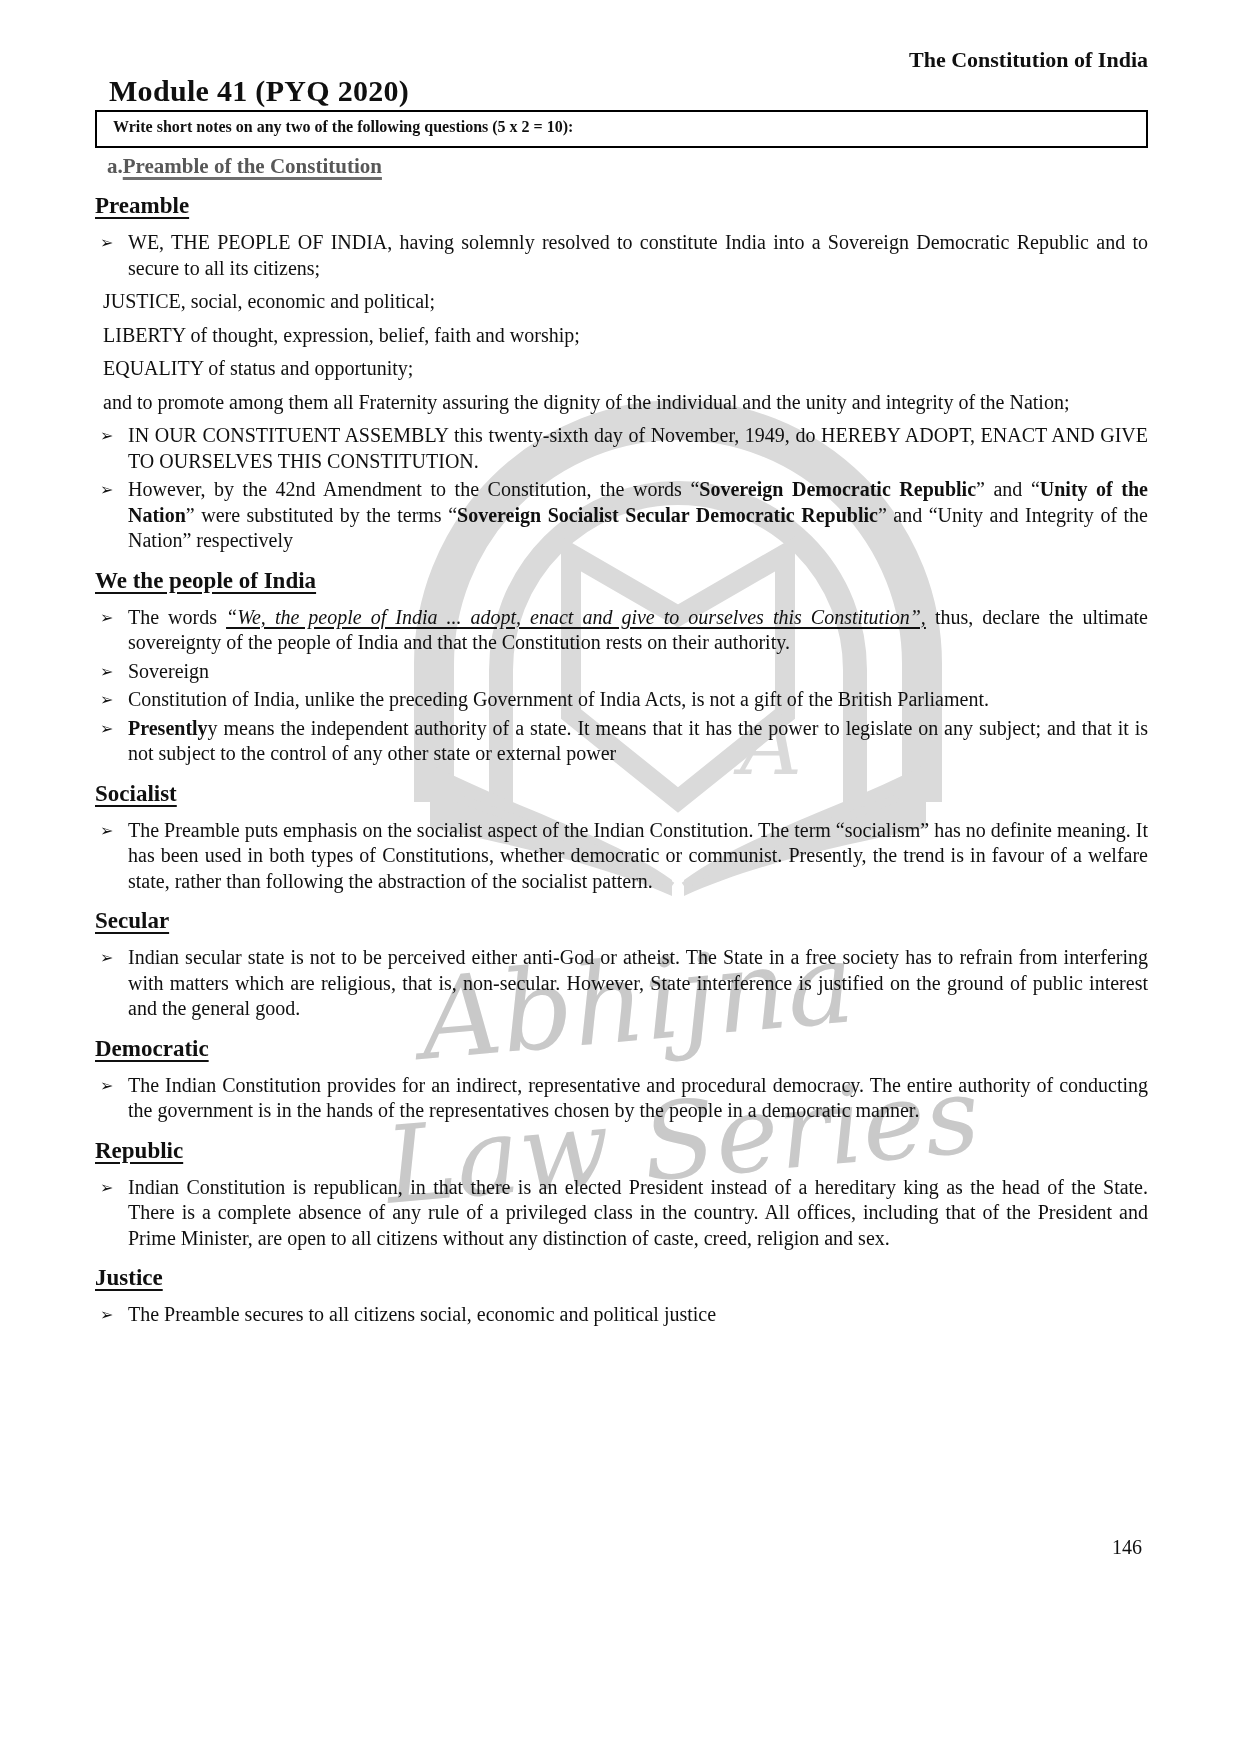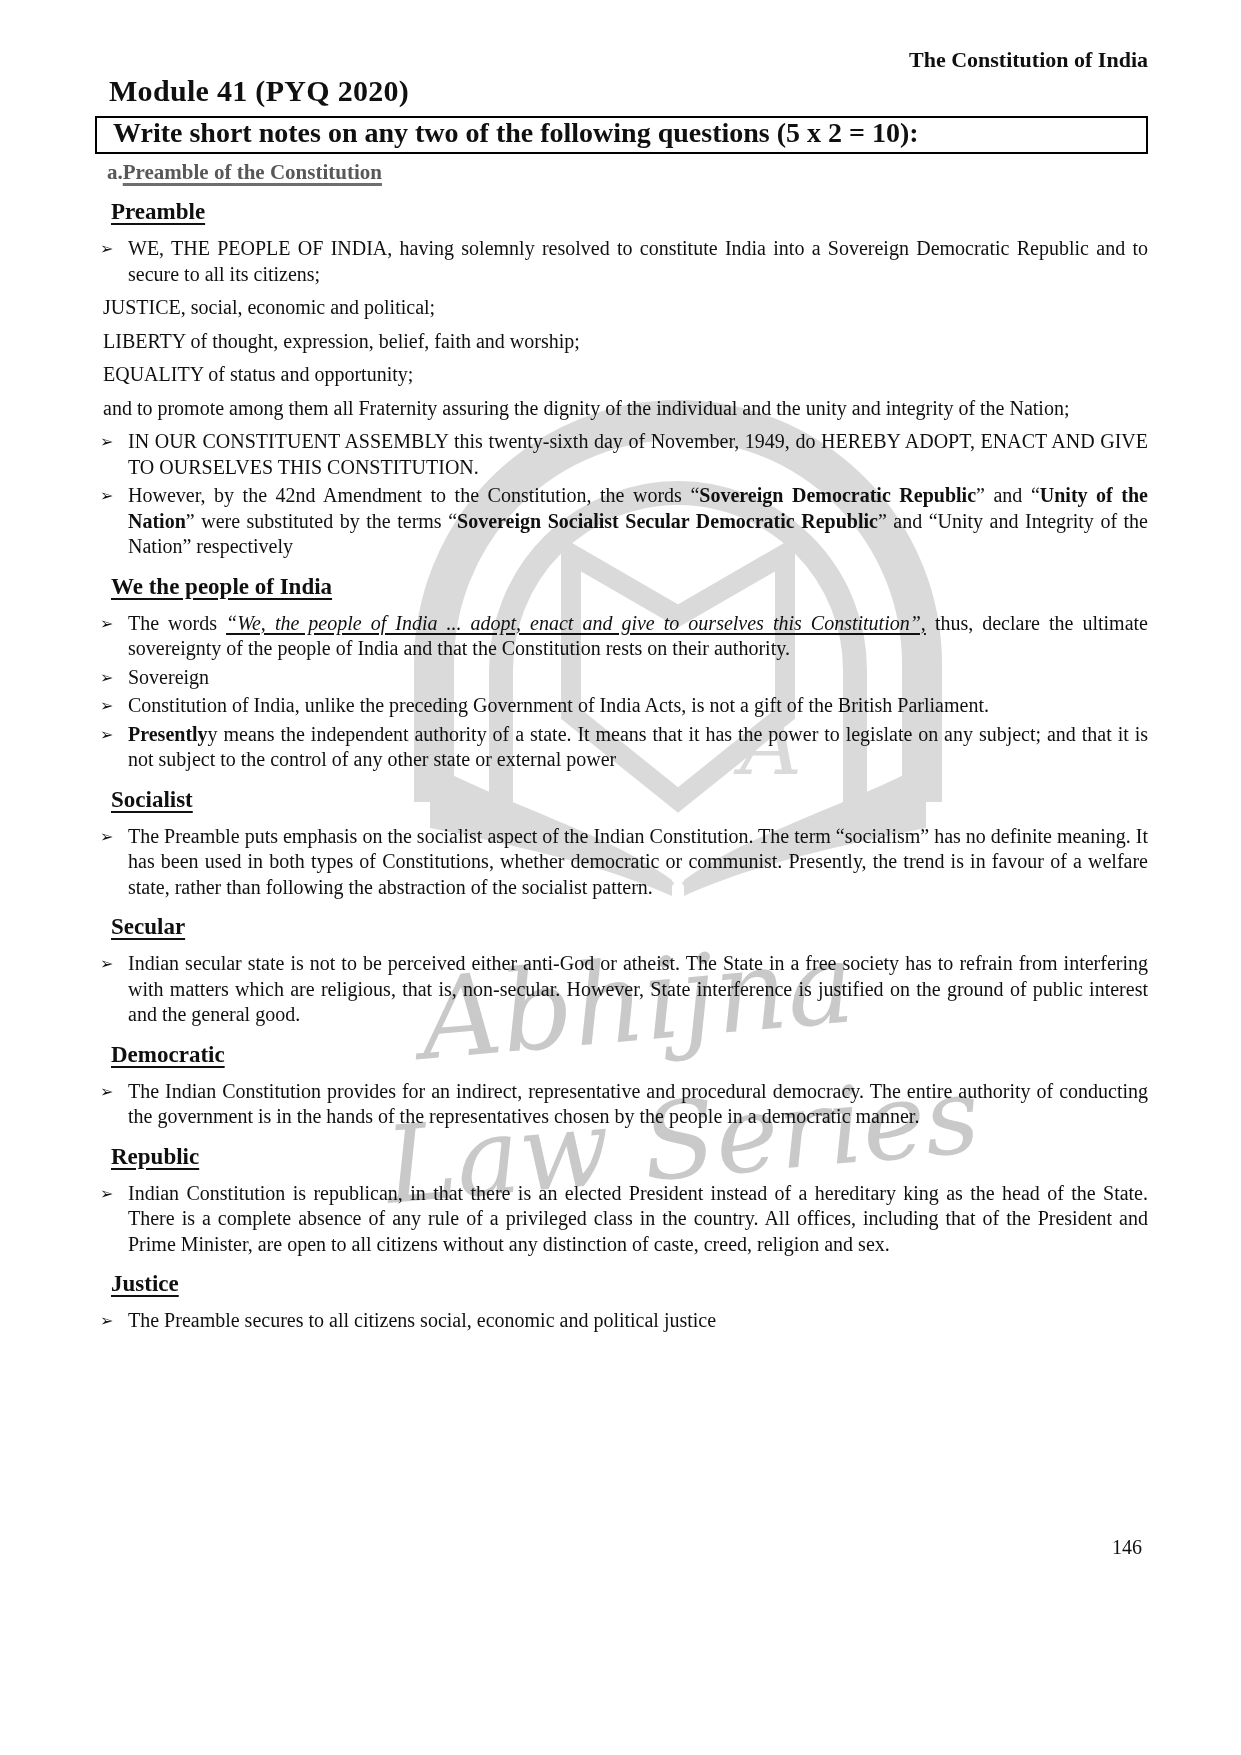--- a/index.html
+++ b/index.html
@@ -9,27 +9,27 @@
   .watermark{position:absolute;inset:0;z-index:0;pointer-events:none;}
   .wm-logo{position:absolute;left:400px;top:362px;width:556px;height:540px;}
   .wm-script{position:absolute;font-family:"DejaVu Serif",serif;font-style:italic;
              color:#c9c9c9;transform:rotate(-5deg);white-space:nowrap;line-height:1;}
   .wm1{left:420px;top:945px;font-size:112px;}
   .wm2{left:385px;top:1088px;font-size:106px;}
   
   .content{position:relative;z-index:1;padding:0 93px 0 95px;}
   .header-right{padding-top:46px;text-align:right;font-weight:700;font-size:22px;line-height:27px;}
   .module-title{font-size:30px;line-height:34px;font-weight:700;margin:1px 0 0 14px;letter-spacing:0.3px;}
-  .question-box{margin-top:8px;border:2px solid #000;padding:2px 16px 6px;font-weight:700;
-                font-size:28px;line-height:26px;}
+  .question-box{margin-top:2px;border:2px solid #000;padding:2px 16px 6px;font-weight:700;
+                font-size:16px;line-height:26px;}
   .sub-question{margin:6px 0 0 12px;font-size:21px;line-height:25px;font-weight:700;color:#585858;}
   .sq-title{text-decoration:underline;text-decoration-thickness:2.5px;text-underline-offset:4px;
             text-decoration-color:#6e6e6e;}
   #doc-body{margin-top:6px;}
-  .sec-heading{font-size:23px;line-height:27px;font-weight:700;margin:13px 16px 11px;
+  .sec-heading{font-size:23px;line-height:27px;font-weight:700;margin:13px 0 11px;
                text-decoration:underline;text-decoration-thickness:2px;text-underline-offset:4px;}
   .para{font-size:20px;line-height:25.5px;margin:3px 0;text-align:justify;}
   .para.plain{margin:8px;}
   .para.bullet{position:relative;padding-left:33px;}
   .marker{position:absolute;left:5px;top:2px;font-family:"DejaVu Sans",sans-serif;
           font-size:16px;line-height:22px;color:#141414;}
   .b{font-weight:700;}
   .i{font-style:italic;}
   .u{text-decoration:underline;text-underline-offset:3px;}
   .page-number{position:absolute;right:99px;top:1536px;font-size:20px;z-index:1;}

